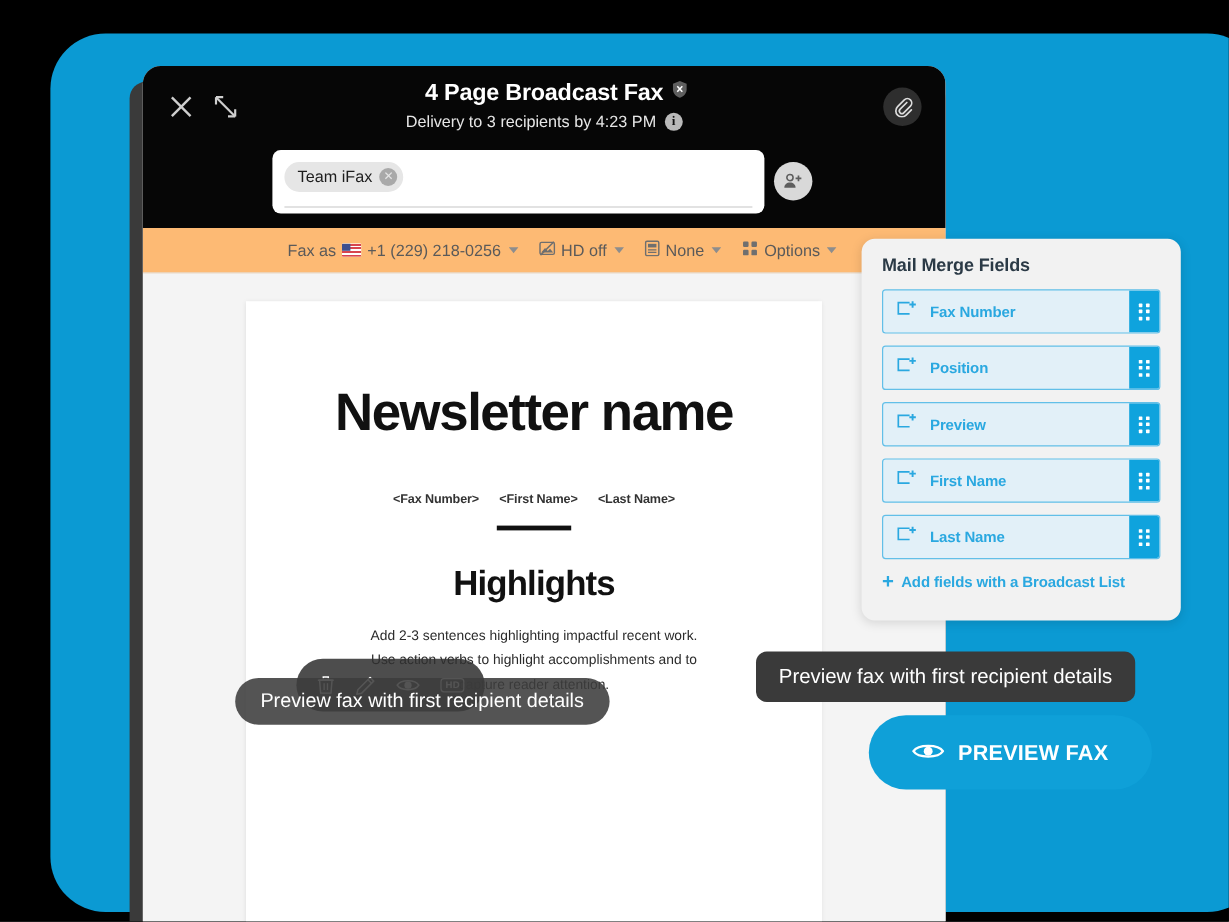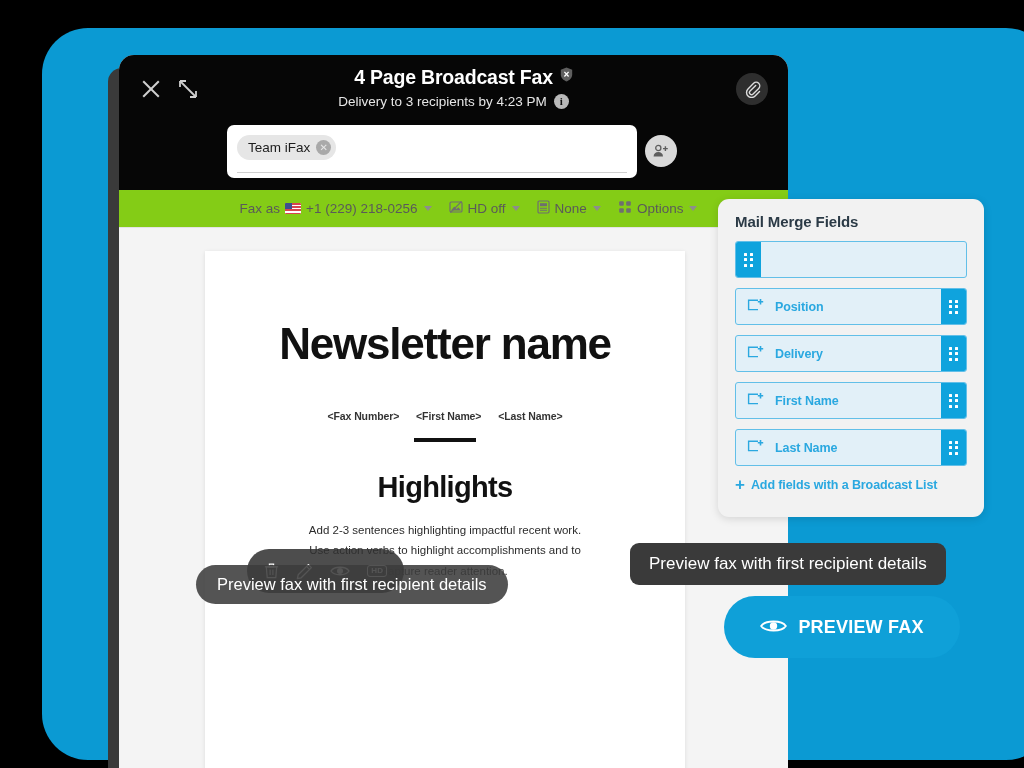--- a/index.html
+++ b/index.html
@@ -212,21 +212,21 @@
     display: flex;
     align-items: center;
     justify-content: center;
     margin-top: 10px;
     cursor: pointer;
   }
 
   
   .toolbar {
     height: 38px;
-    background: #84cc16;
+    background: #fdba74;
     border-bottom: 1px solid #e3e3e3;
     display: flex;
     align-items: center;
     justify-content: center;
     gap: 17px;
     font-size: 13.5px;
     color: #595959;
     padding-left: 30px;
   }
   .tb-item {
@@ -645,20 +645,29 @@
       <span class="hd-box">HD</span>
     </div>
   </div>
 
   <div class="tooltip-inner">Preview fax with first recipient details</div>
 
   <div class="merge-panel">
     <div class="merge-title">Mail Merge Fields</div>
 
     <div class="merge-item">
+      <div class="merge-item-main">
+        <span>
+          <svg width="17" height="14" viewBox="0 0 17 14">
+            <path d="M11 2.2 H1.6 V11.6 H11" fill="none" stroke="#2aa8e0" stroke-width="1.4"></path>
+            <path d="M13.5 1 V6.4 M10.8 3.7 H16.2" stroke="#2aa8e0" stroke-width="1.6"></path>
+          </svg>
+        </span>
+        <span class="merge-item-label">Fax Number</span>
+      </div>
       <div class="merge-grip">
         <span class="grip-dots">
             <i></i>
             <i></i>
             <i></i>
             <i></i>
             <i></i>
             <i></i>
           </span>
       </div>
@@ -687,21 +696,21 @@
     </div>
 
     <div class="merge-item">
       <div class="merge-item-main">
         <span>
           <svg width="17" height="14" viewBox="0 0 17 14">
             <path d="M11 2.2 H1.6 V11.6 H11" fill="none" stroke="#2aa8e0" stroke-width="1.4"></path>
             <path d="M13.5 1 V6.4 M10.8 3.7 H16.2" stroke="#2aa8e0" stroke-width="1.6"></path>
           </svg>
         </span>
-        <span class="merge-item-label">Delivery</span>
+        <span class="merge-item-label">Preview</span>
       </div>
       <div class="merge-grip">
         <span class="grip-dots">
             <i></i>
             <i></i>
             <i></i>
             <i></i>
             <i></i>
             <i></i>
           </span>

